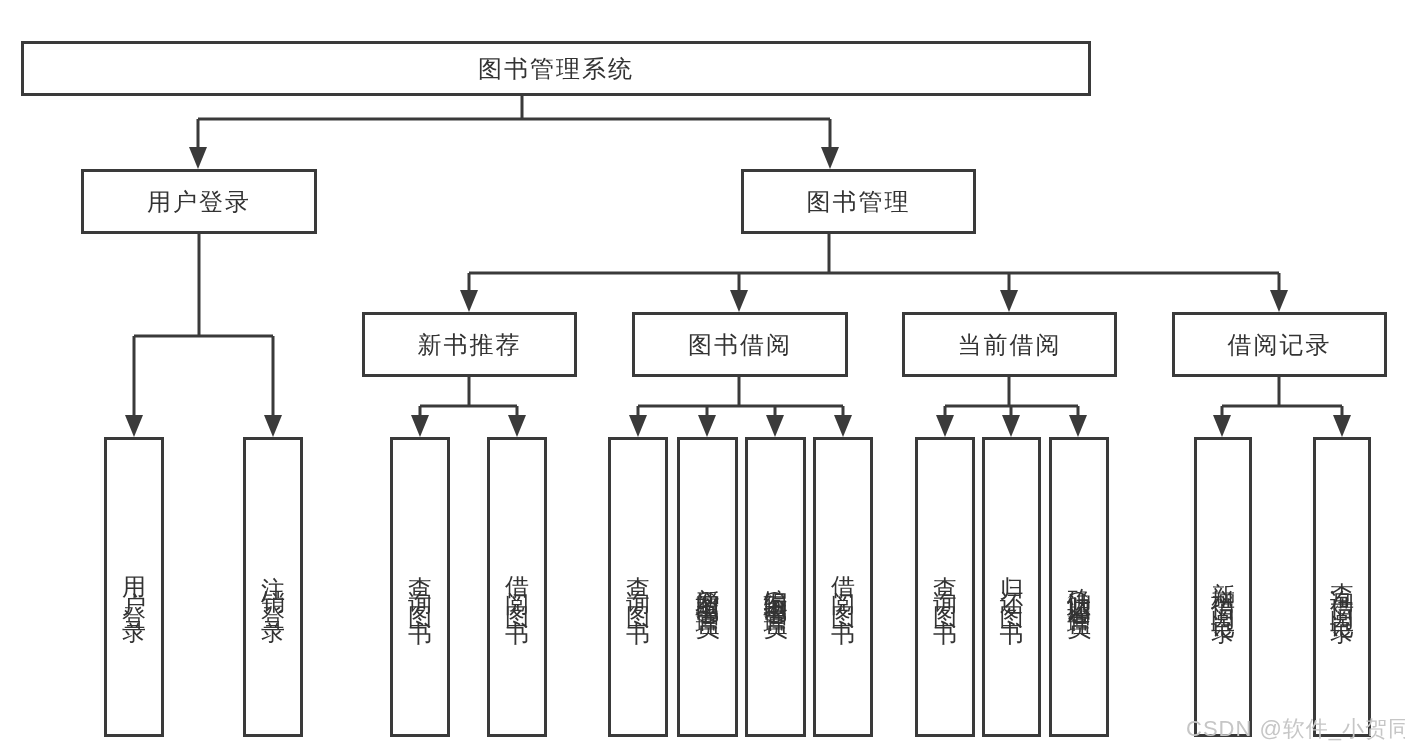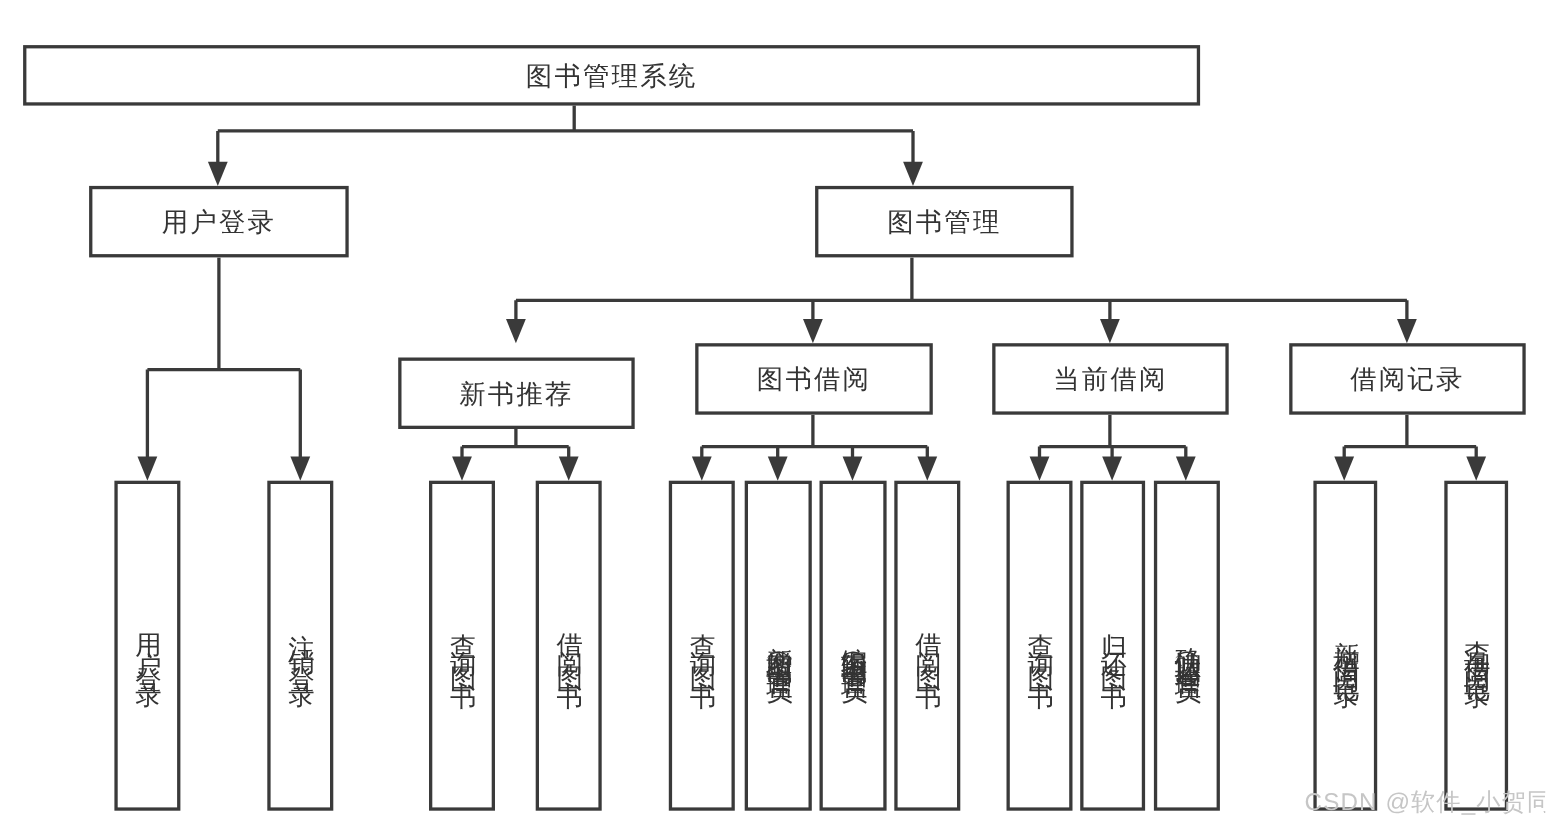--- a/index.html
+++ b/index.html
@@ -96,21 +96,21 @@
       <polygon points="1213,415 1231,415 1222,437"></polygon>
       <polygon points="1333,415 1351,415 1342,437"></polygon>
     </g>
   </svg>
 
   <div class="box" style="left:21px; top:13px; width:1070px; height:55px;margin-top:28px;">图书管理系统</div>
 
   <div class="box" style="left:81px; top:169px; width:236px; height:65px;">用户登录</div>
   <div class="box" style="left:741px; top:169px; width:235px; height:65px;">图书管理</div>
 
-  <div class="box" style="left:362px; top:312px; width:215px; height:65px;margin-top:13px;">新书推荐</div>
+  <div class="box" style="left:362px; top:312px; width:215px; height:65px;">新书推荐</div>
   <div class="box" style="left:632px; top:312px; width:216px; height:65px;">图书借阅</div>
   <div class="box" style="left:902px; top:312px; width:215px; height:65px;">当前借阅</div>
   <div class="box" style="left:1172px; top:312px; width:215px; height:65px;">借阅记录</div>
 
   <div class="box leaf" style="left:104px; width:60px;">
     <span class="vtext">用户登录</span>
   </div>
   <div class="box leaf" style="left:243px; width:60px;">
     <span class="vtext">注销登录</span>
   </div>

